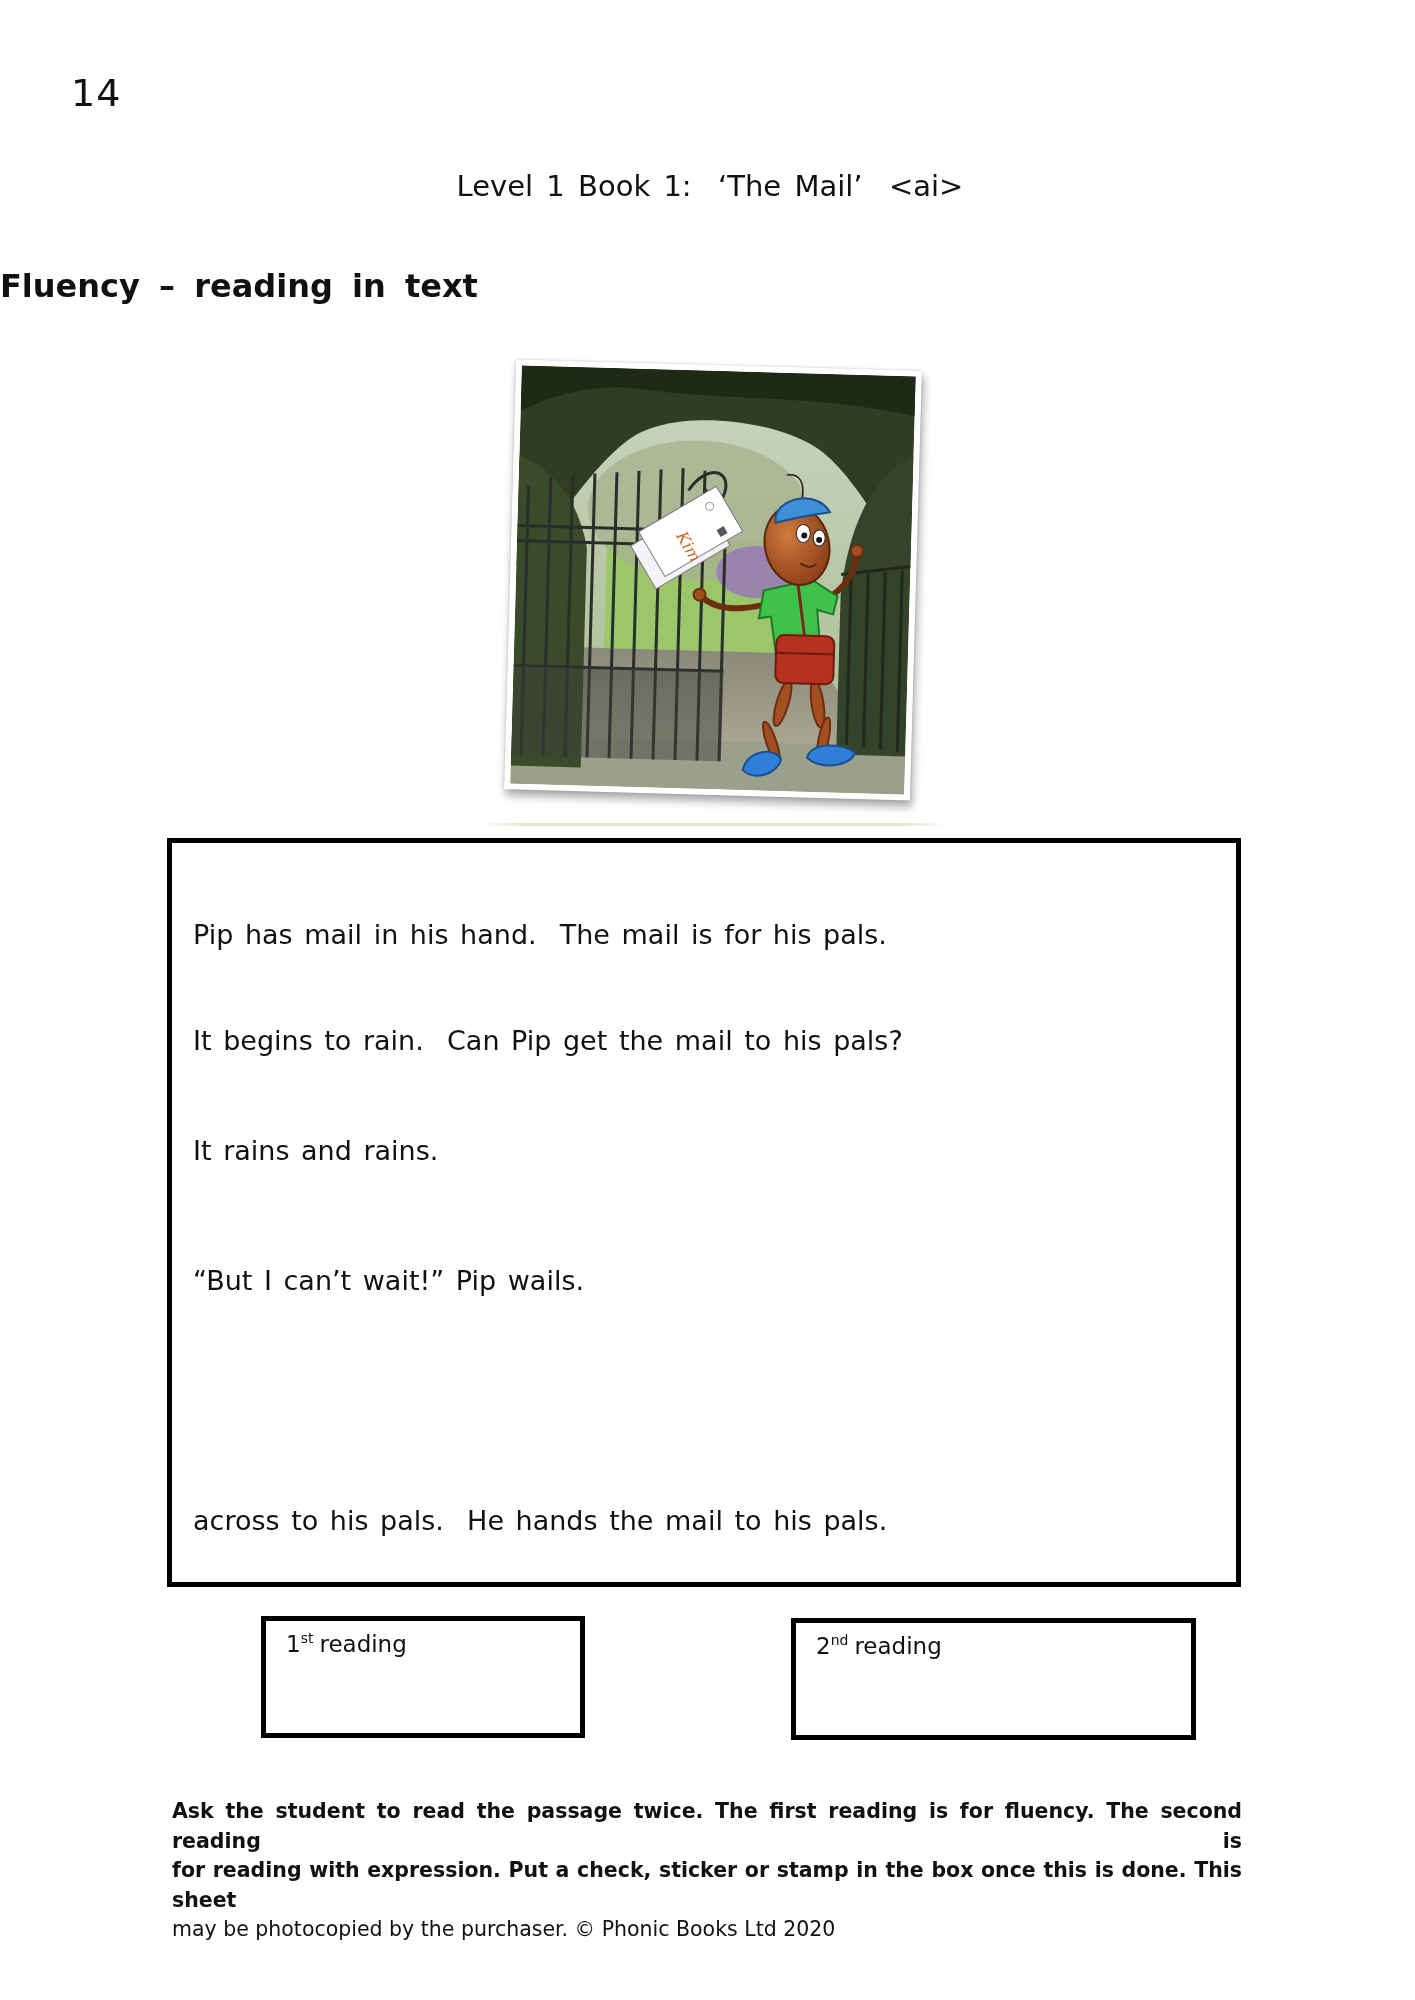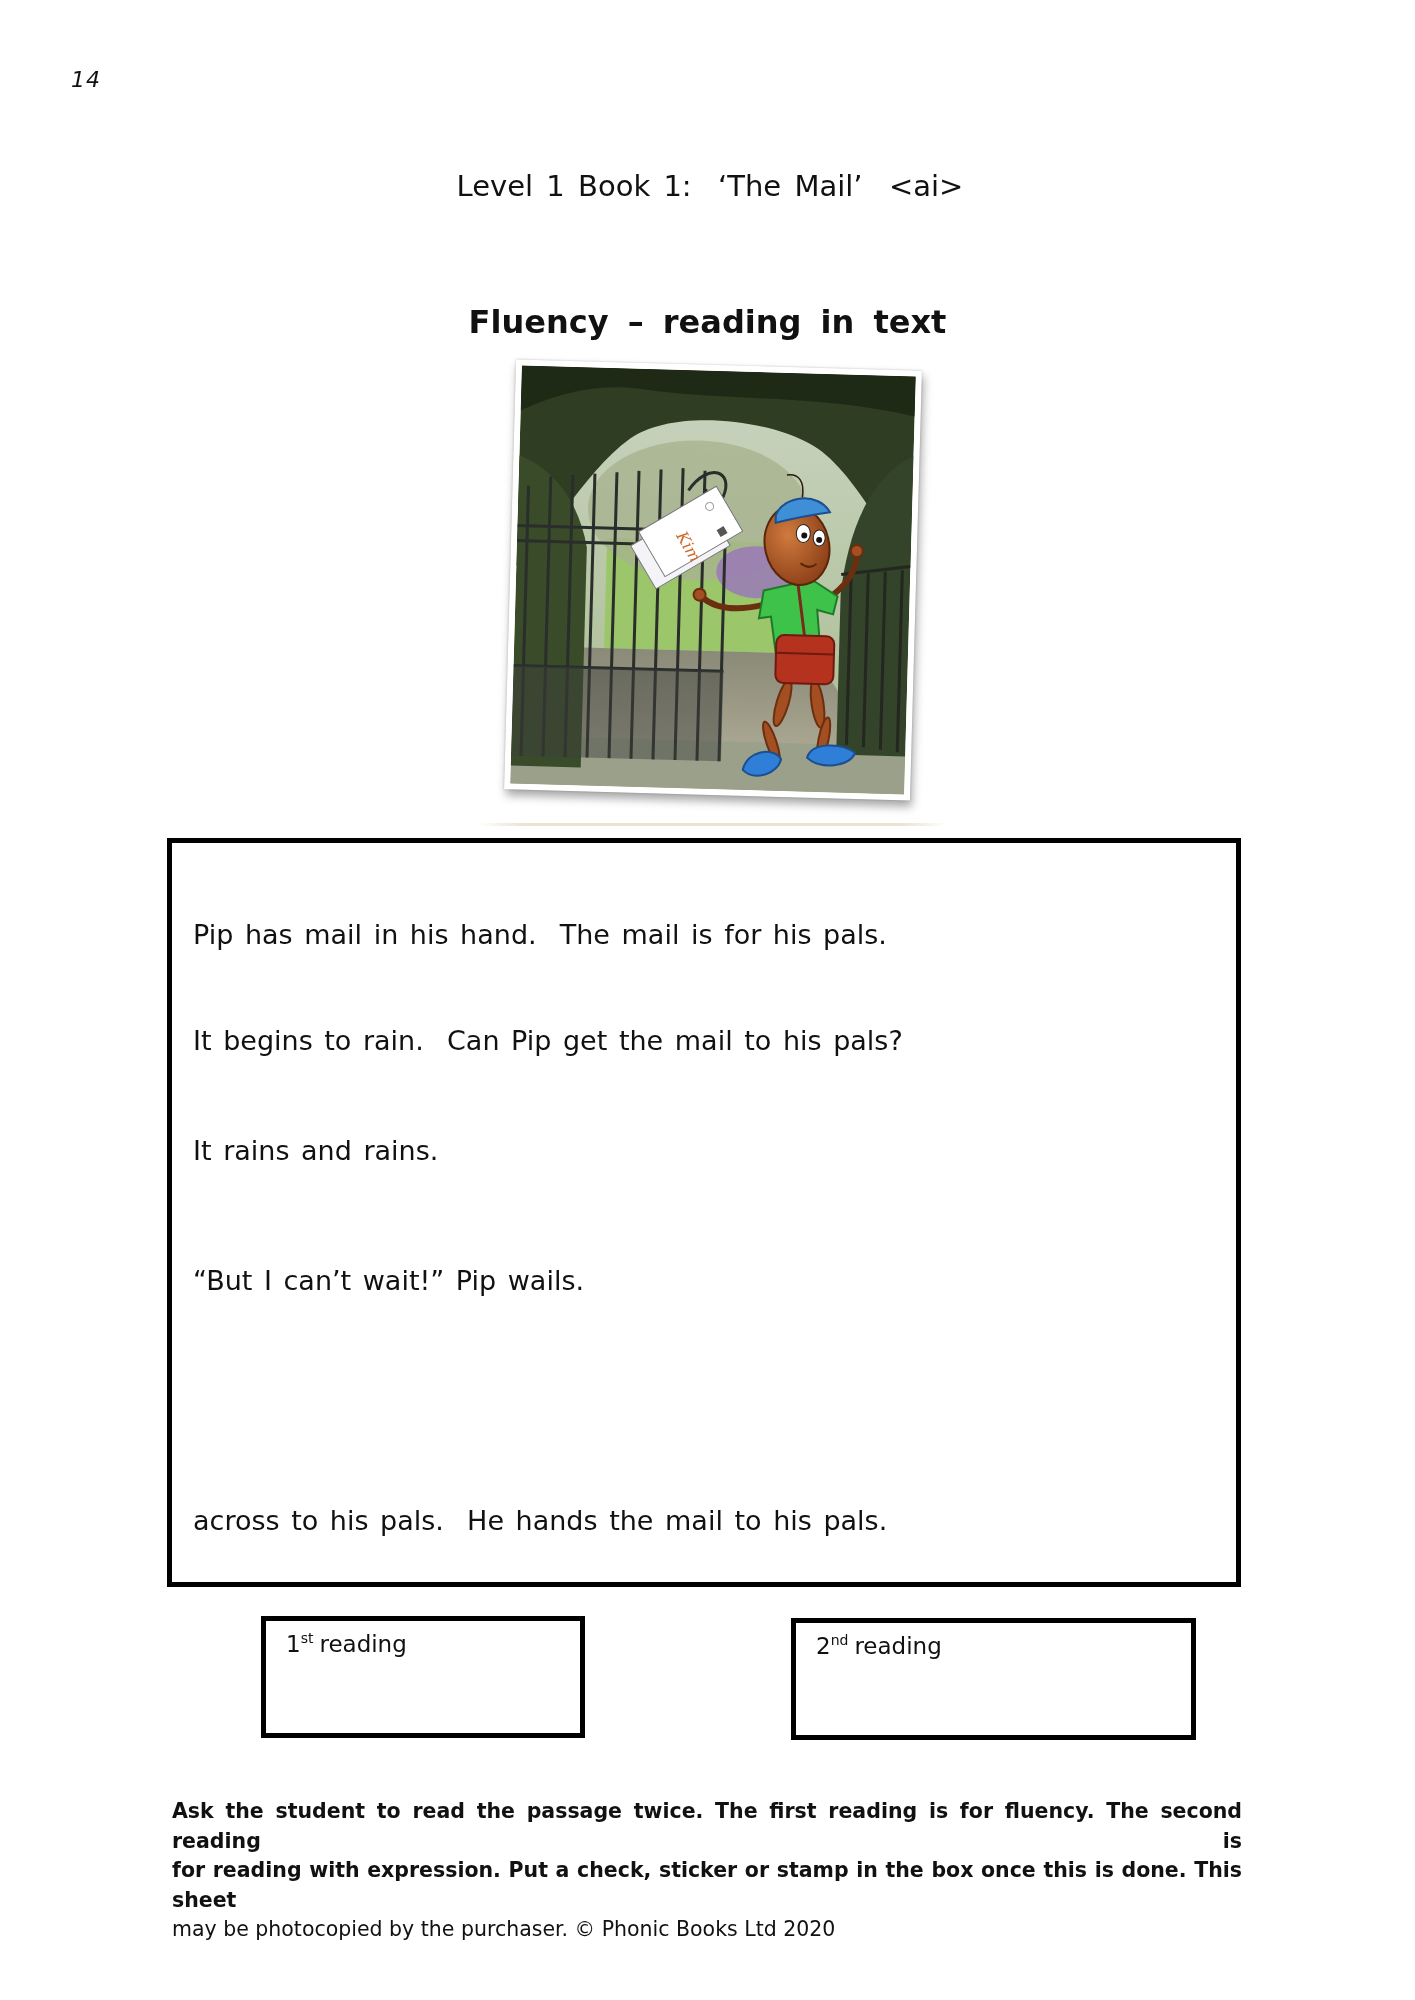--- a/index.html
+++ b/index.html
@@ -12,50 +12,47 @@
       height: 2000px;
       position: relative;
       overflow: hidden;
       font-family: "DejaVu Sans", sans-serif;
       color: #111111;
     }
     .abs { position: absolute; }
 
     .page-number {
       left: 71px;
-      top: 62px;
-      font-size: 22px;
+      top: 75px;
+      font-size: 38px;
       line-height: 36px;
       font-family: "DejaVu Sans", sans-serif;
       letter-spacing: 1px;
-      font-style: italic;
     }
     .book-subtitle {
       left: 0;
       width: 1415px;
       top: 166px;
       text-align: center;
       font-size: 29px;
       line-height: 40px;
       word-spacing: 4px;
       white-space: pre;
       padding-left: 5px;
       box-sizing: border-box;
     }
     .sheet-title {
       left: 0;
       width: 1415px;
       top: 265px;
-      text-align: center;
       font-size: 32px;
       line-height: 42px;
       font-weight: bold;
       word-spacing: 8px;
       box-sizing: border-box;
-      margin-top: 36px;
     }
 
     
     .illustration-wrap {
       left: 470px;
       top: 355px;
       width: 480px;
       height: 480px;
     }
     .photo-frame {

